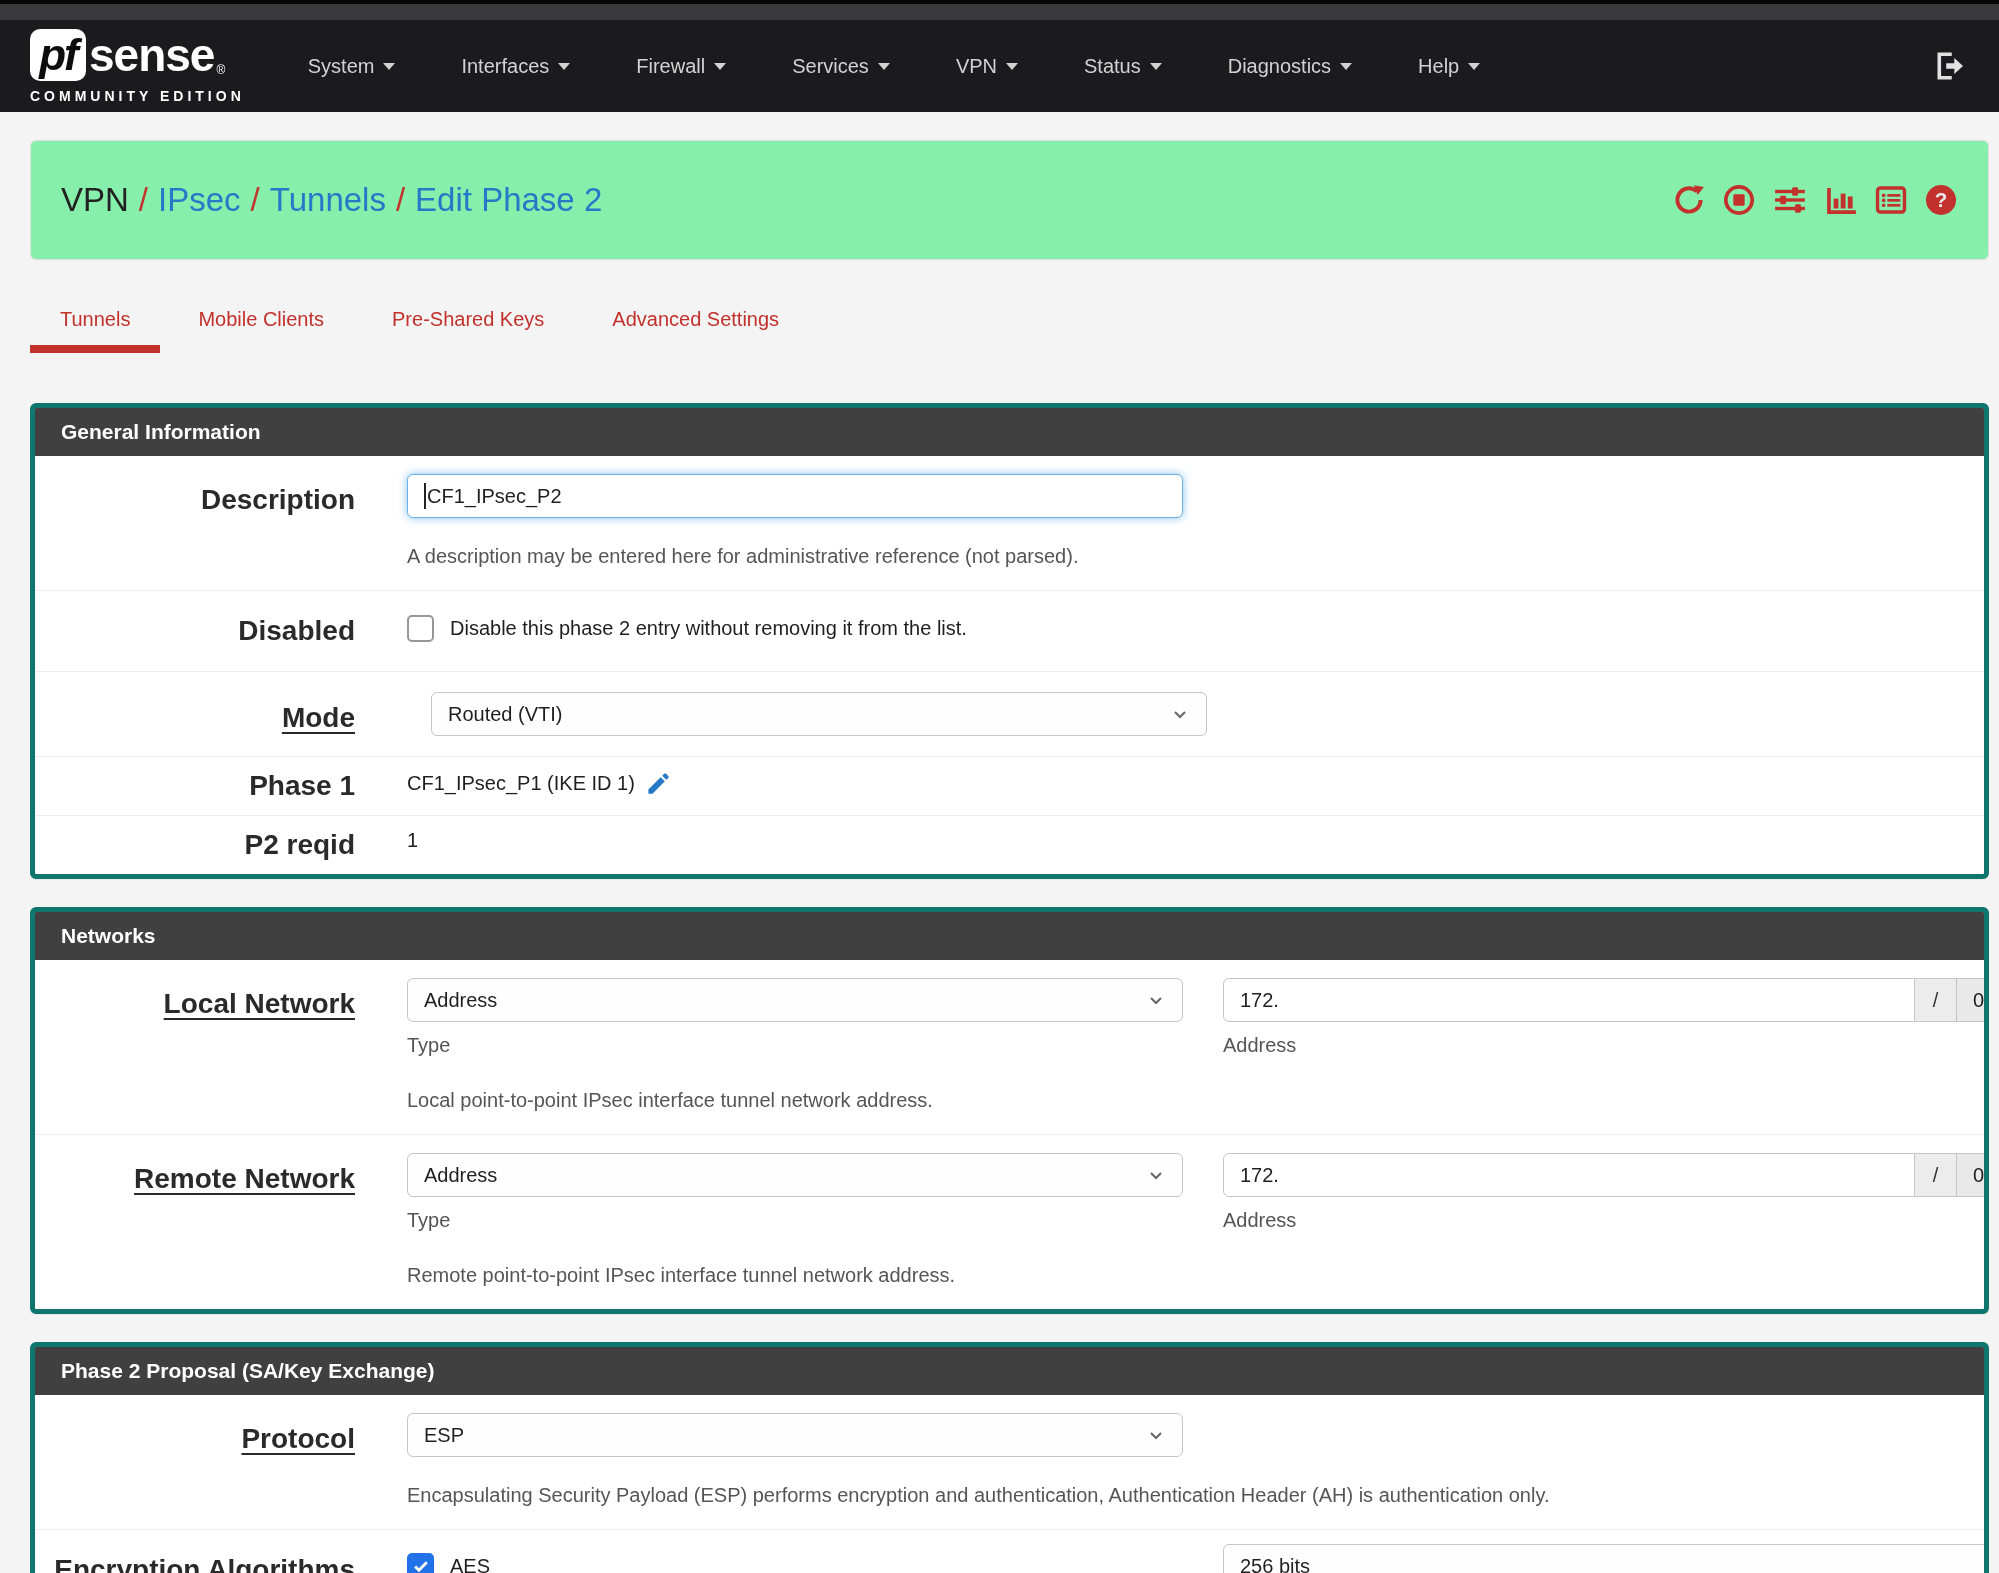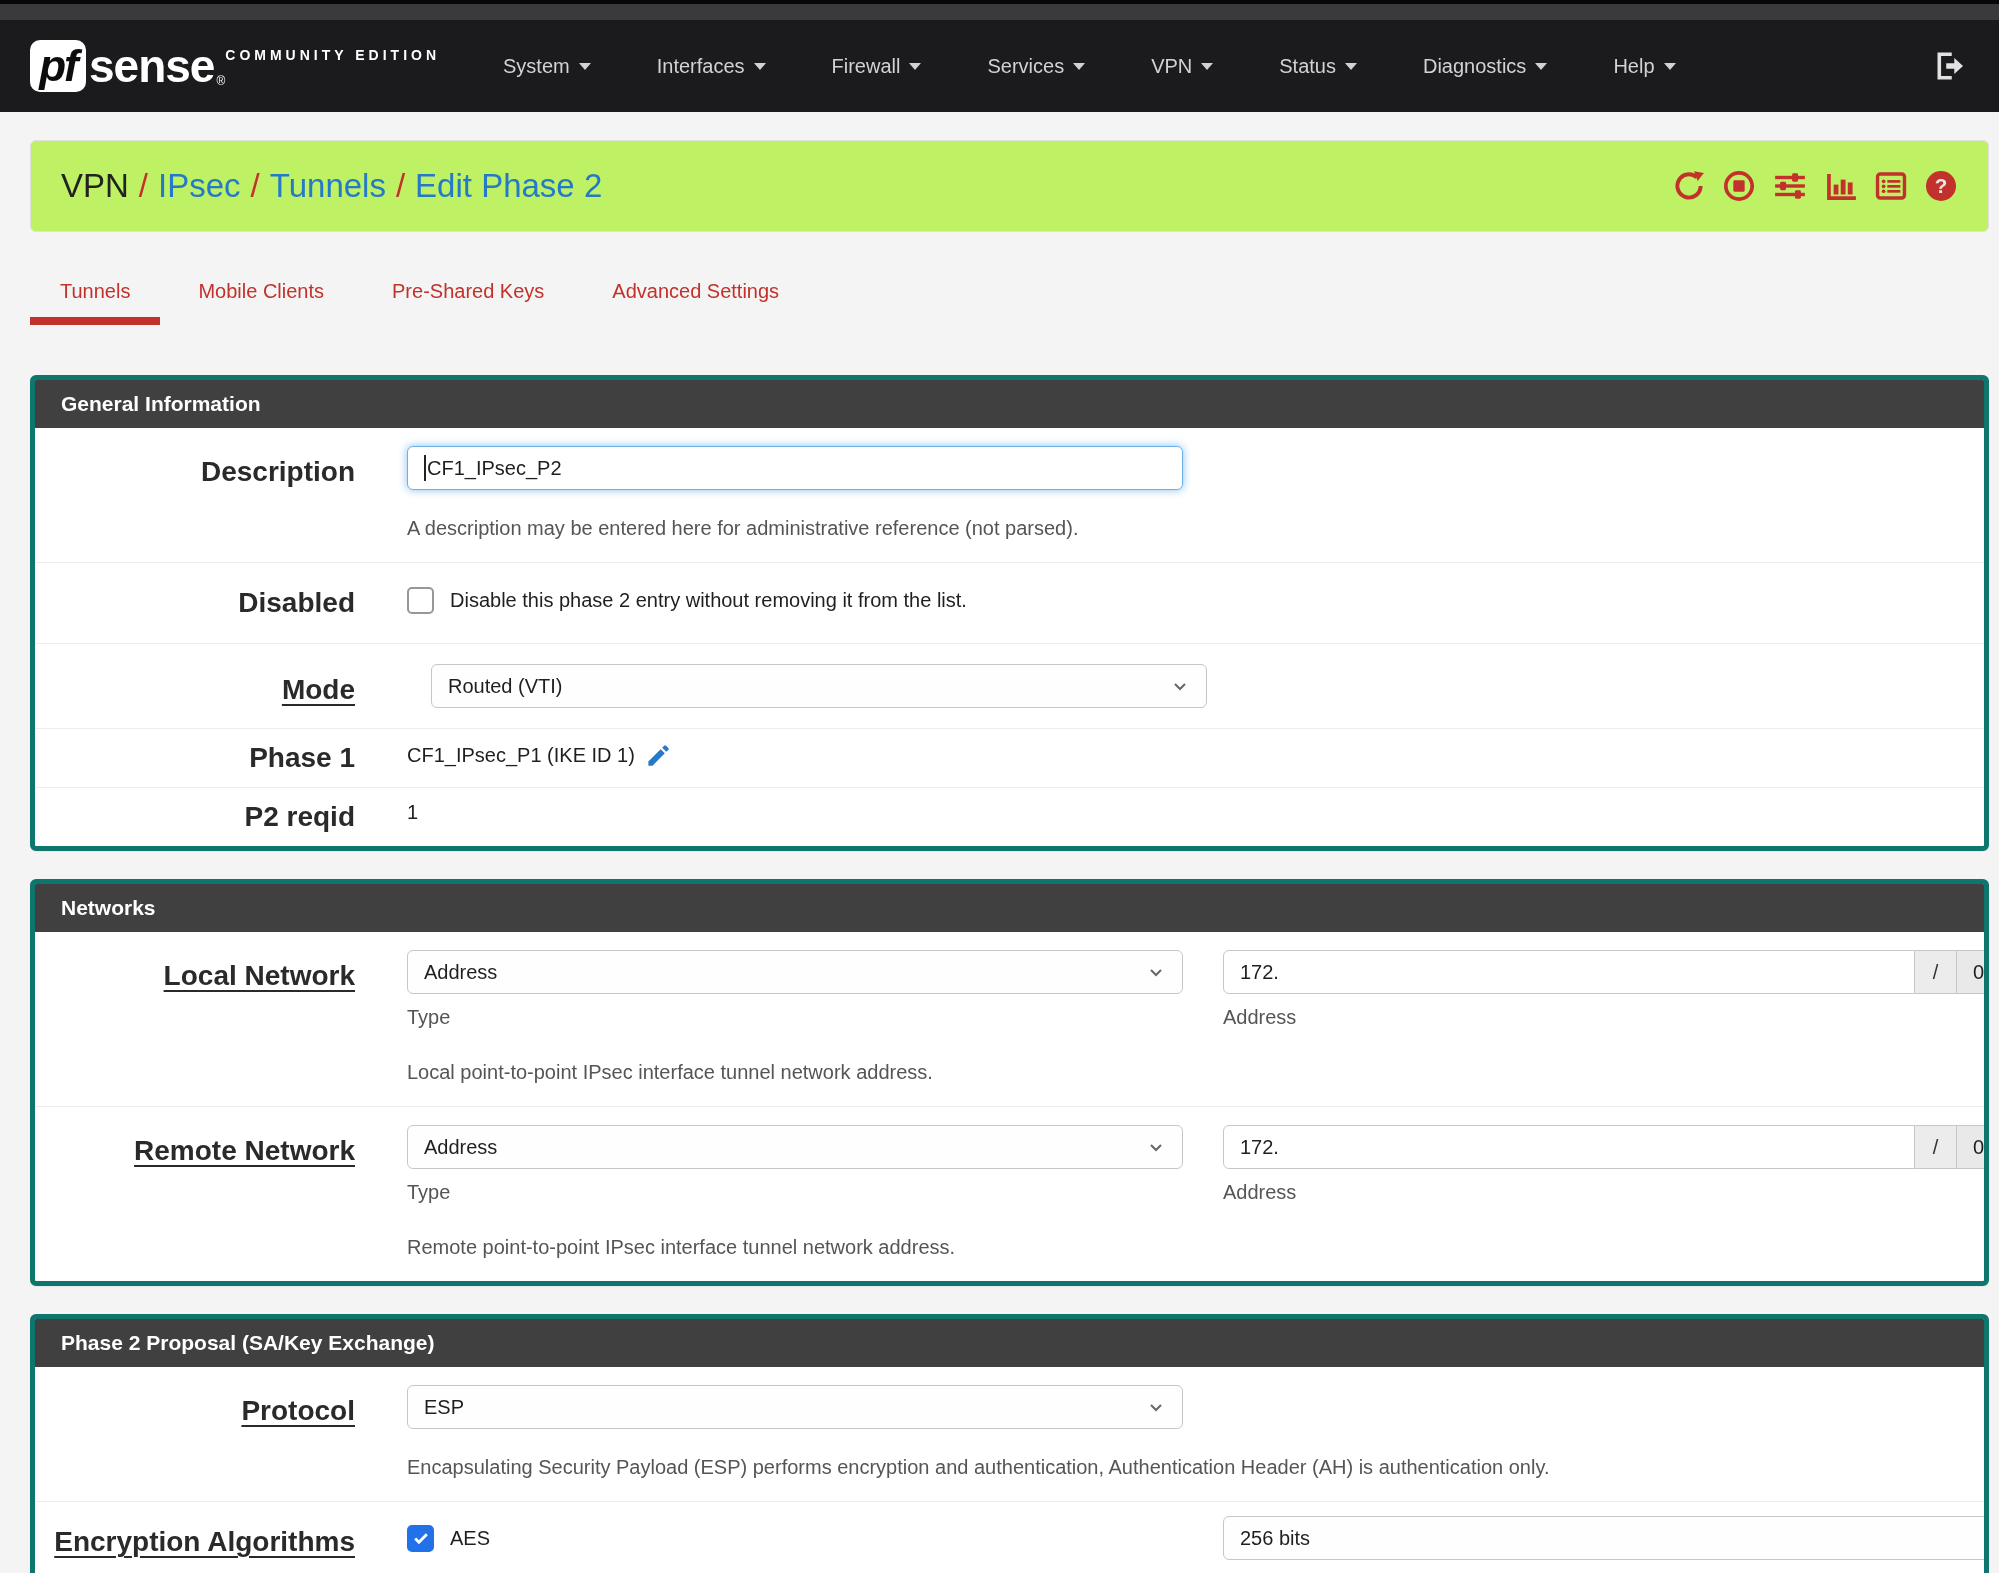--- a/index.html
+++ b/index.html
@@ -3,33 +3,33 @@
 <meta charset="utf-8">
 <style>
   * { margin:0; padding:0; box-sizing:border-box; }
   body {
     width:1999px; height:1573px; overflow:hidden;
     background:#f4f4f4; font-family:"Liberation Sans", sans-serif; color:#1f1f1f;
   }
   
   .window-strip { height:20px; background:#3a3a3c; border-top:4px solid #070707; }
   .navbar { height:92px; background:#1b1b1d; display:flex; align-items:center; padding:0 30px; }
-  .logo { display:flex; flex-direction:row; cursor:pointer; }
+  .logo { display:flex; flex-direction:column; cursor:pointer; }
   .logo-main { display:flex; align-items:center; }
   .pf-box { background:#fff; border-radius:10px; width:56px; height:52px; display:flex; align-items:center; justify-content:center;
             font-style:italic; font-weight:bold; font-size:44px; color:#0d0d0d; letter-spacing:-2px; }
   .sense { color:#fff; font-weight:bold; font-size:46px; letter-spacing:-1px; line-height:1; margin-left:3px; }
   .reg { color:#fff; font-size:12px; align-self:flex-end; margin:0 0 4px 2px; }
   .logo-sub { color:#fff; font-size:14px; font-weight:bold; letter-spacing:4px; margin-top:7px; }
   .nav-items { display:flex; margin-left:30px; }
   .nav-item { color:#d2d2d2; font-size:20px; padding:0 33px; display:flex; align-items:center; cursor:pointer; }
   .caret { margin-left:9px; width:0; height:0; border-left:6px solid transparent; border-right:6px solid transparent; border-top:7px solid #d2d2d2; }
   .logout-btn { margin-left:auto; cursor:pointer; color:#e2e2e2; display:flex; }
   
-  .breadcrumb-bar { margin:28px 10px 0 30px; height:92px; background:#bef264; border:1px solid #e0e0e0;
+  .breadcrumb-bar { margin:28px 10px 0 30px; height:120px; background:#86efac; border:1px solid #e0e0e0;
     border-radius:6px; display:flex; align-items:center; padding:0 30px; }
   .crumbs { font-size:33px; }
   .crumb-root { color:#222; }
   .crumb-sep { color:#c2312b; padding:0 10px; }
   .crumb-link { color:#2579c6; cursor:pointer; }
   .bc-icons { margin-left:auto; display:flex; align-items:center; gap:16px; color:#c2312b; }
   .bc-icon { cursor:pointer; display:flex; }
   
   .tabs { margin:36px 10px 0 30px; display:flex; }
   .tab { position:relative; font-size:20px; color:#c2312b; padding:12px 30px 22px; margin-right:8px; cursor:pointer; }

